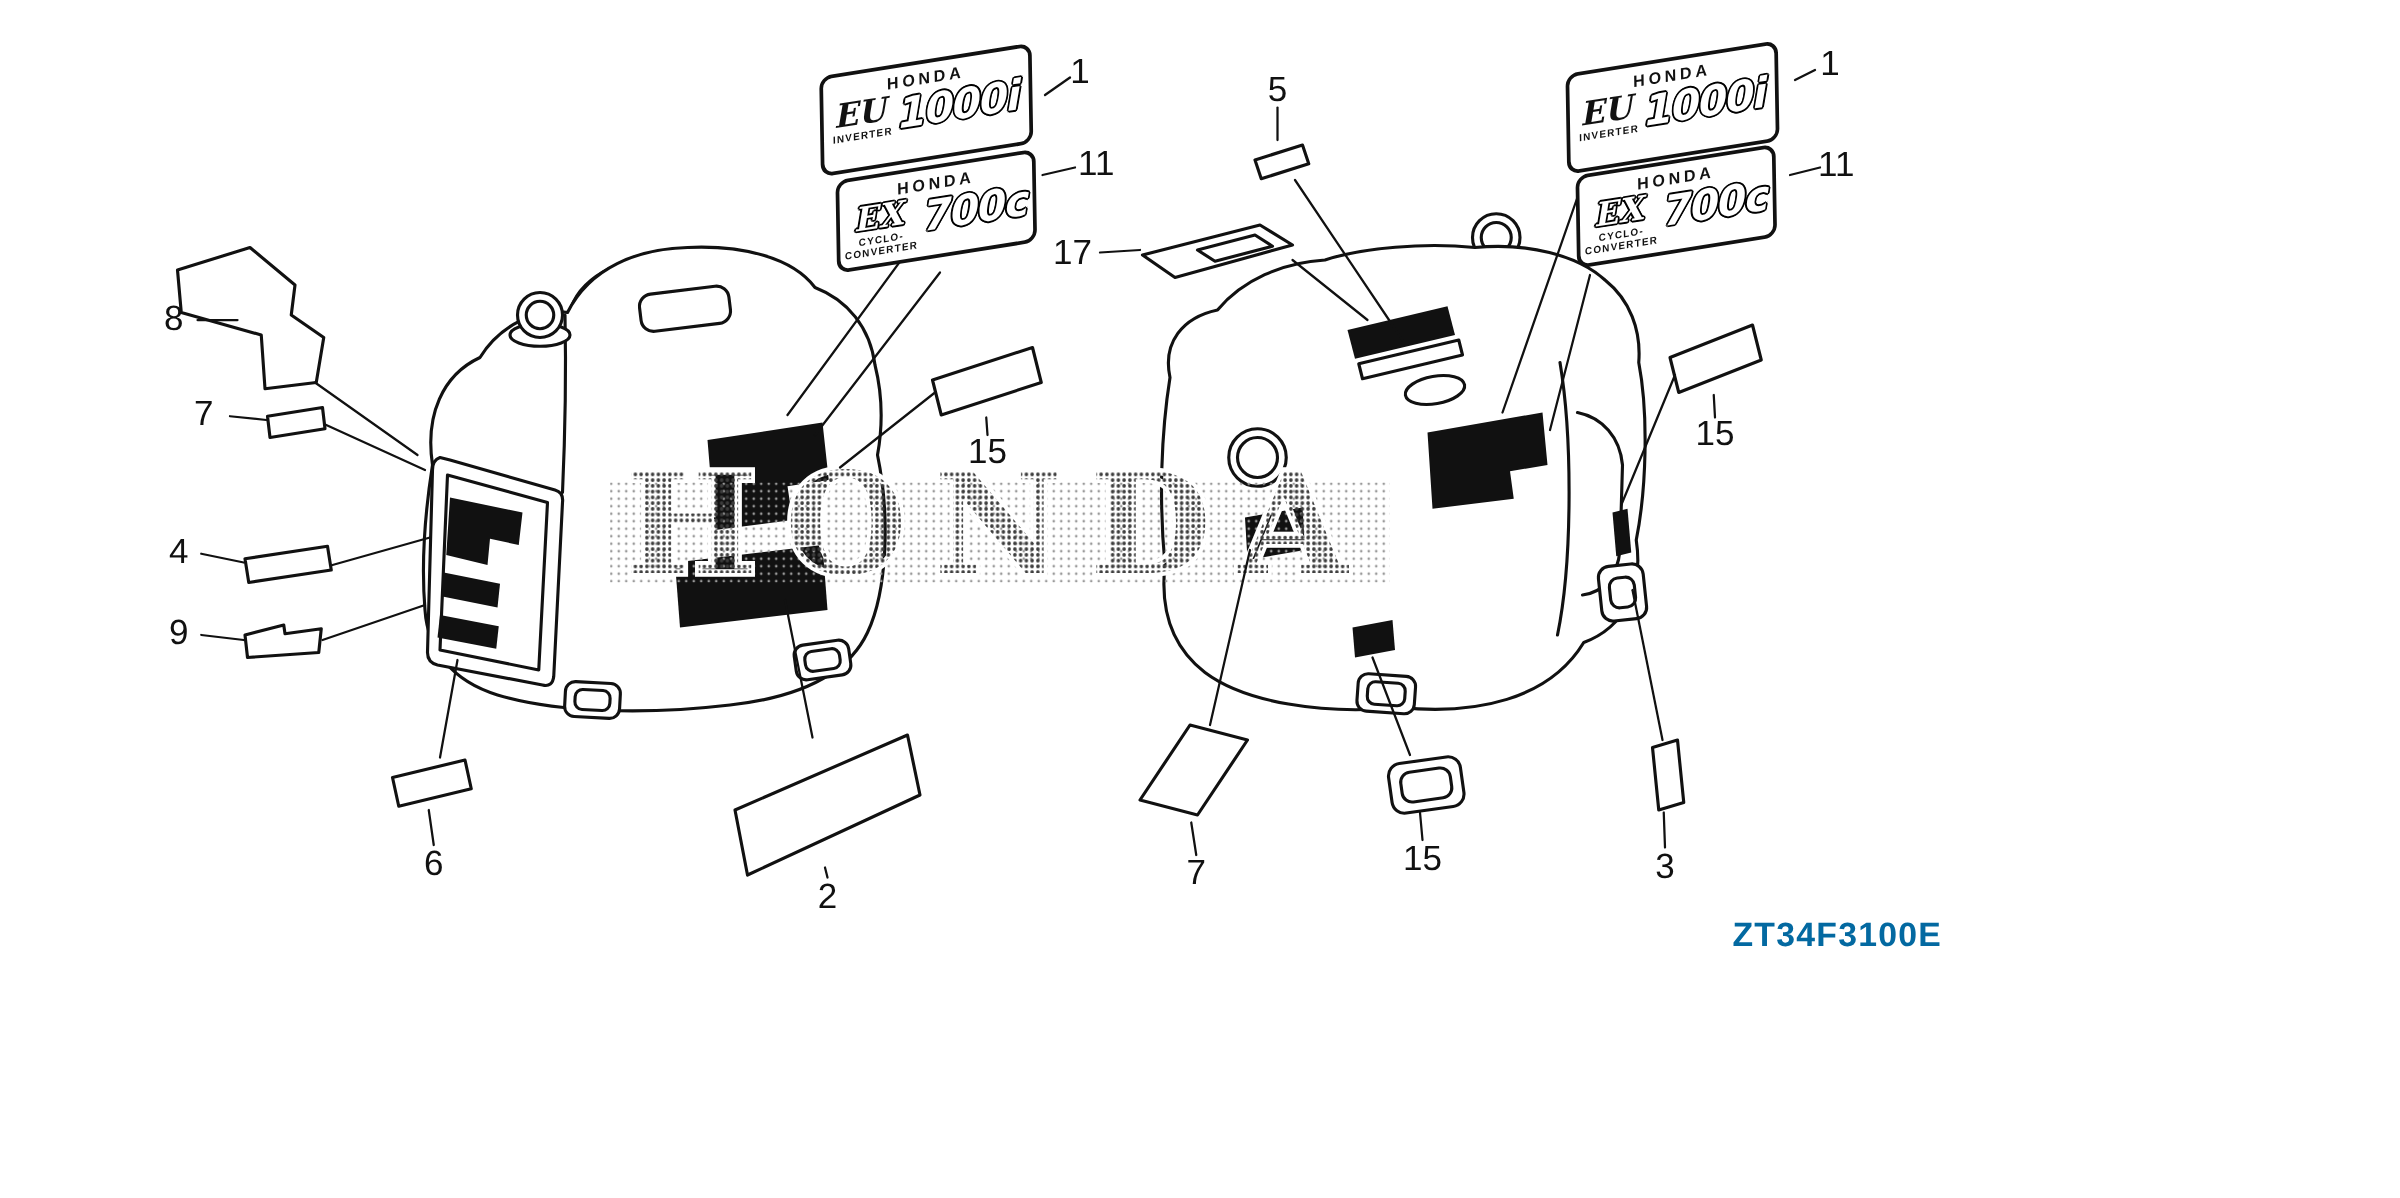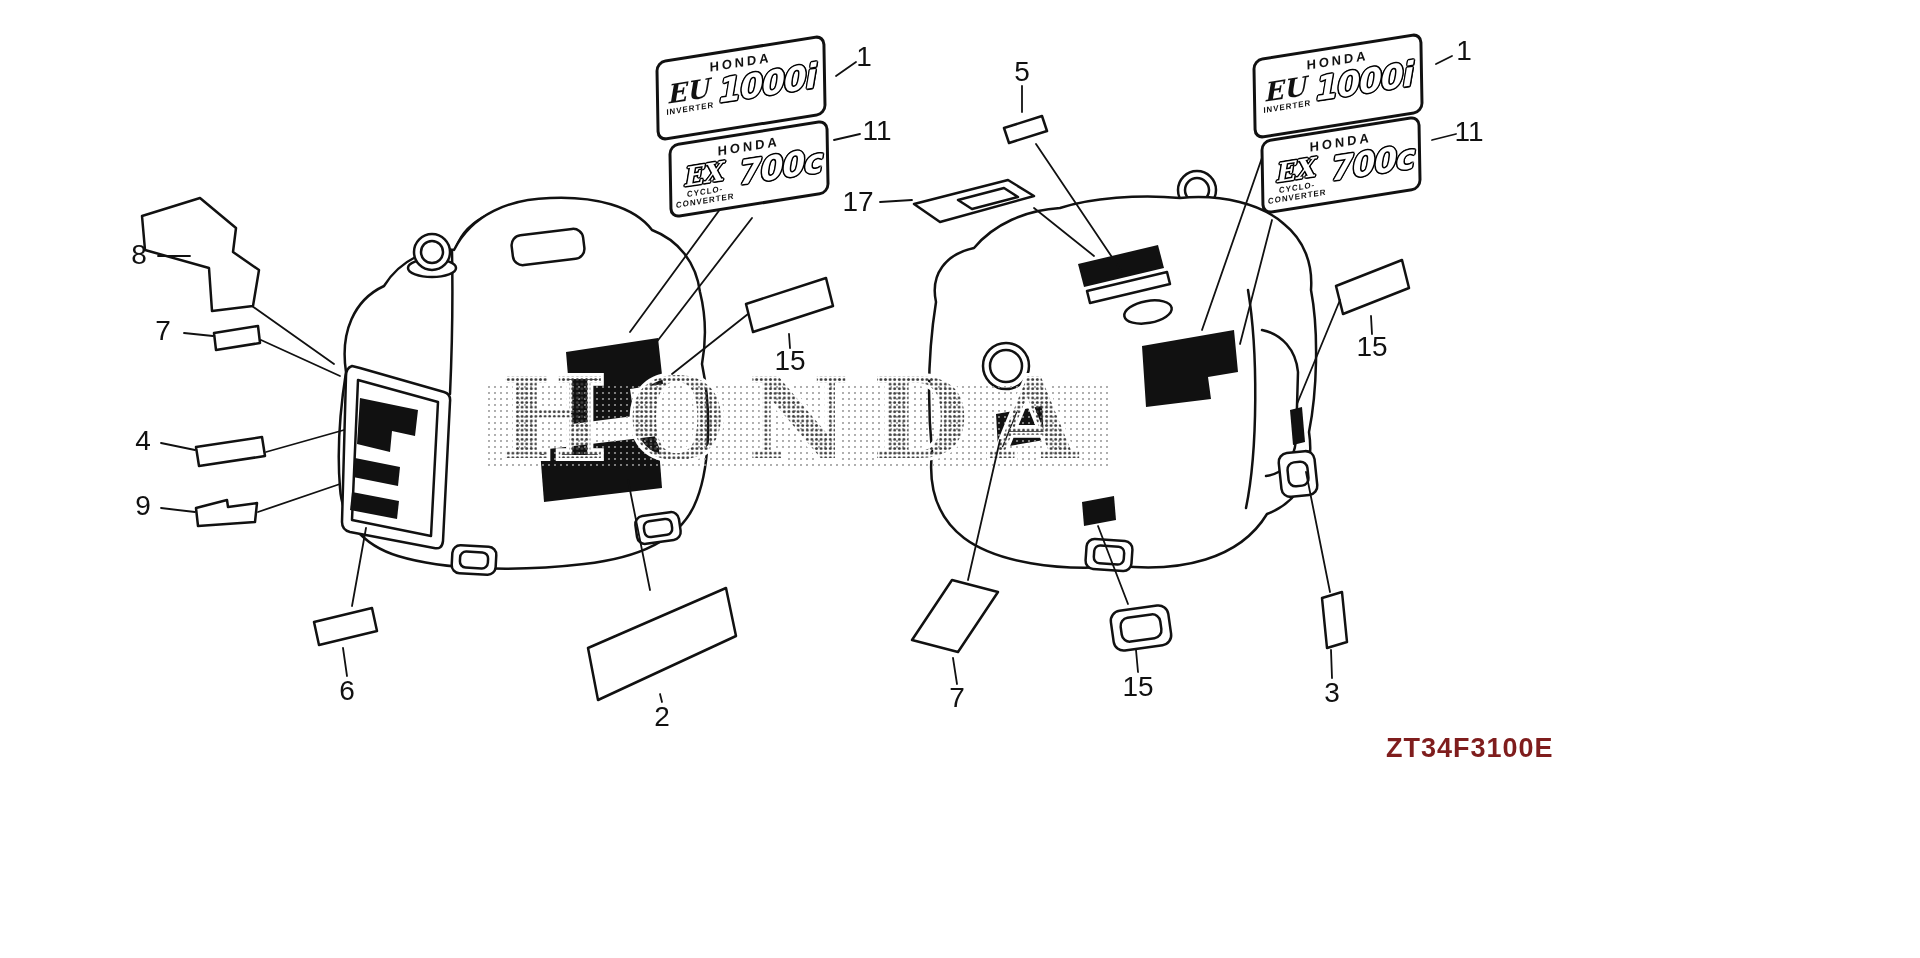--- a/index.html
+++ b/index.html
@@ -11,21 +11,21 @@
   .ln{stroke:#111;stroke-width:2.5;fill:none;stroke-linejoin:round;stroke-linecap:round;}
   .lnw{stroke:#111;stroke-width:2.5;fill:#fff;stroke-linejoin:round;stroke-linecap:round;}
   .fb{fill:#111;stroke:none;}
   .lead{stroke:#111;stroke-width:1.8;fill:none;stroke-linecap:round;}
   .callout{
     position:absolute;transform:translate(-50%,-50%);
     font-size:28px;line-height:1;color:#111;white-space:nowrap;
   }
   .code{
     position:absolute;left:1386px;top:733px;font-size:27px;font-weight:bold;
-    letter-spacing:1px;color:#7f1d1d;
+    letter-spacing:1px;color:#0369a1;
   }
   
   .badge{
     position:absolute;box-sizing:border-box;background:#fff;border:3px solid #111;
     border-radius:10px;transform:rotate(-9deg) skewX(-8deg);transform-origin:center;
   }
   .badge-eu{width:172px;height:80px;}
   .badge-ex{width:162px;height:74px;}
   .badge .brand{text-align:center;font-weight:bold;font-size:13px;letter-spacing:3px;margin-top:4px;}
   .badge .row{display:flex;justify-content:center;align-items:flex-start;gap:5px;padding:0 4px;}

